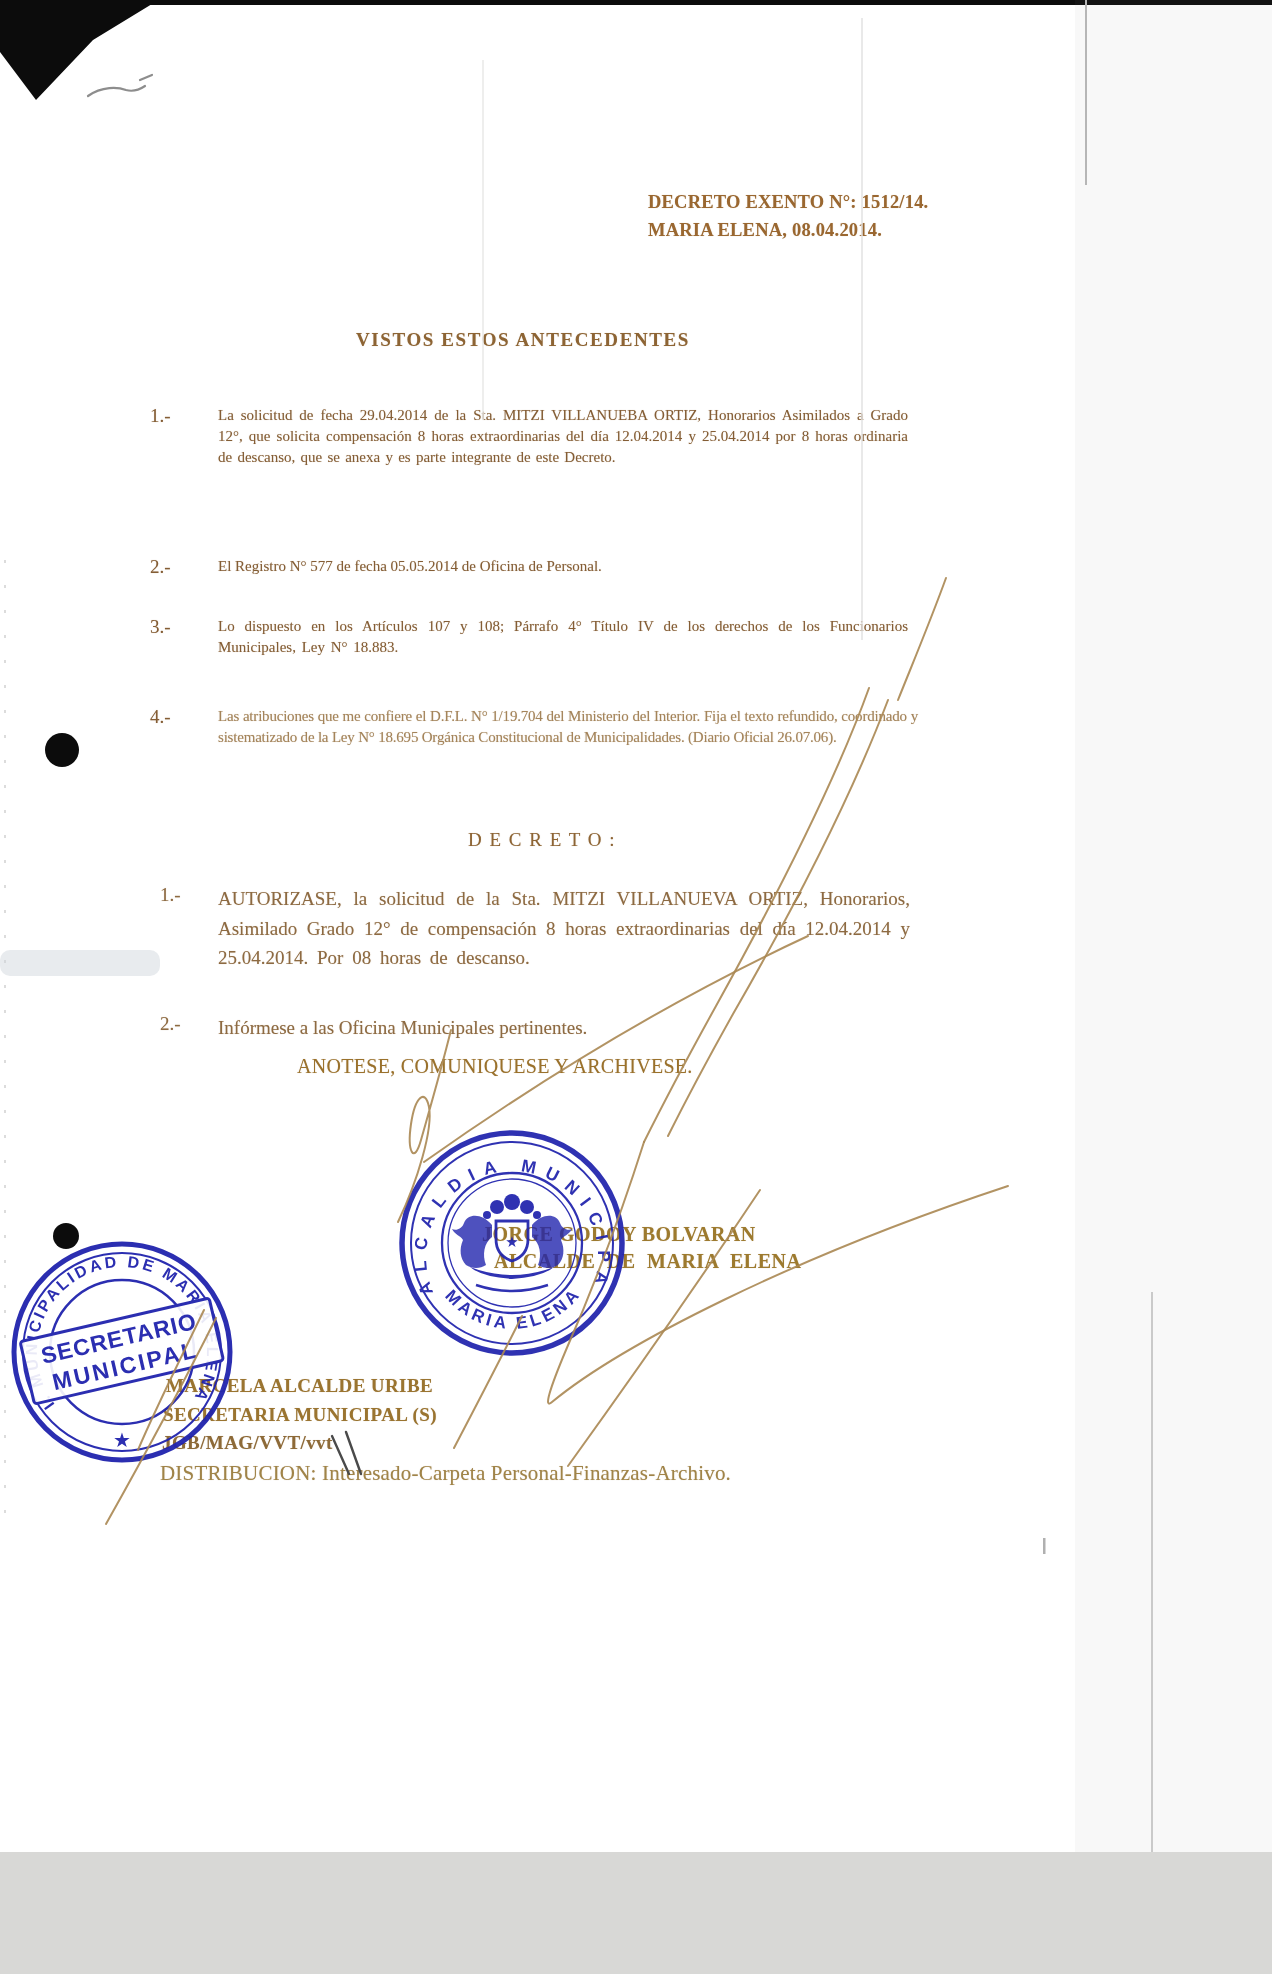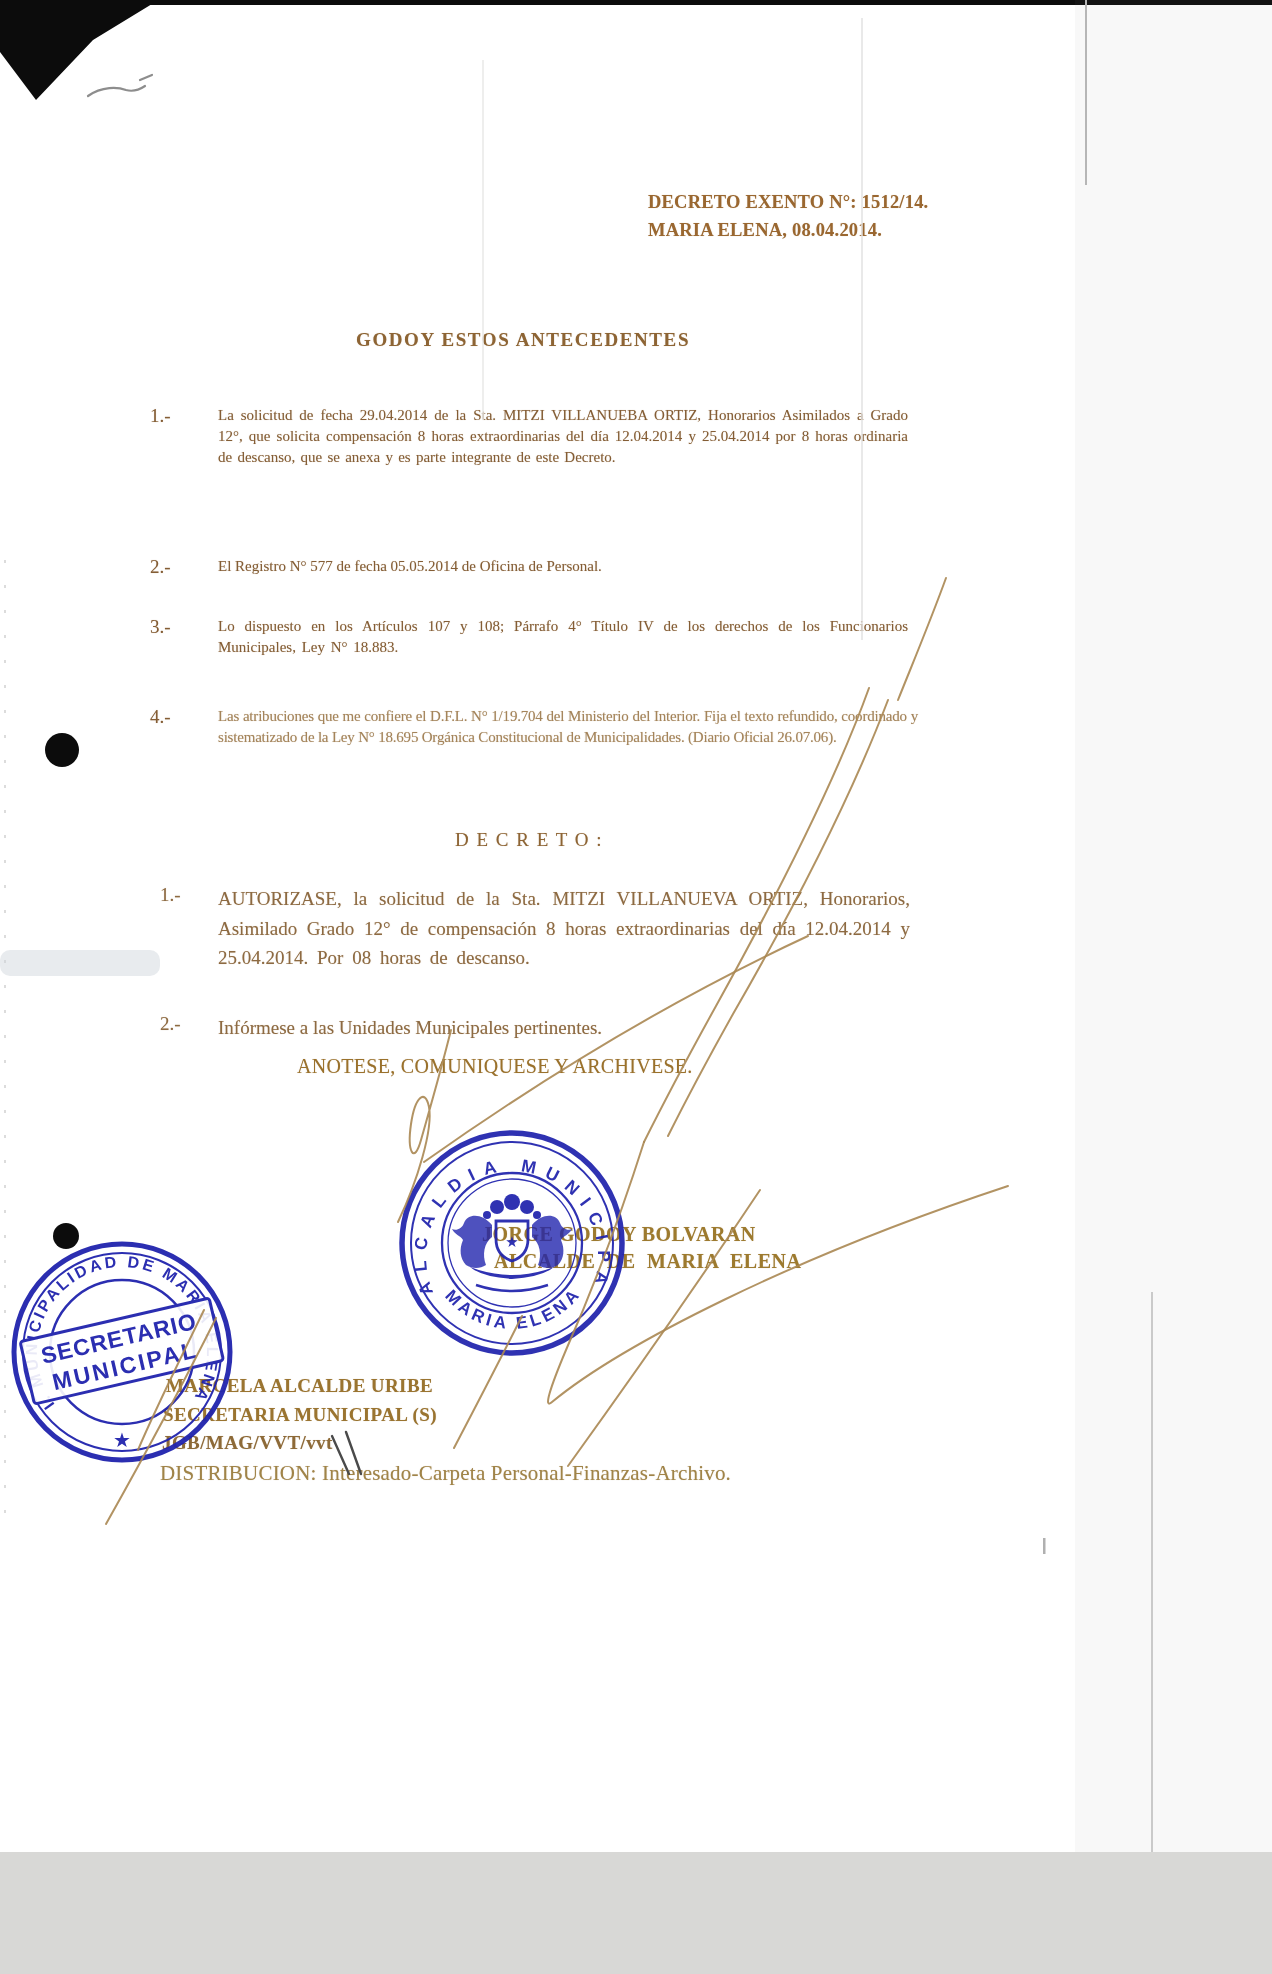--- a/index.html
+++ b/index.html
@@ -15,21 +15,21 @@
              color:#9a6730;line-height:27.5px;letter-spacing:.2px;}
   .vistos{position:absolute;left:356px;top:329px;font-size:19px;font-weight:600;
           color:#8d6434;letter-spacing:1.6px;}
   .item{position:absolute;left:150px;width:760px;}
   .item .num{position:absolute;left:0;top:0;font-size:19px;color:#845d35;}
   .item .body{margin-left:68px;width:690px;font-size:15px;line-height:21px;
               text-align:justify;color:#845d35;}
   .it1 .body{word-spacing:1.5px;}
   .it3 .body{word-spacing:2px;}
   .it4 .body{letter-spacing:-0.2px;width:700px;color:#a4845a;}
-  .decreto-title{position:absolute;left:455px;top:829px;font-size:19px;color:#8d6434;
+  .decreto-title{position:absolute;left:468px;top:829px;font-size:19px;color:#8d6434;
                  letter-spacing:1.5px;}
   .ditem{position:absolute;left:160px;width:770px;}
   .ditem .num{position:absolute;left:0;top:0;font-size:19px;color:#8d6a42;}
   .ditem .body{margin-left:58px;width:692px;font-size:19px;line-height:29.5px;
                text-align:justify;color:#8d6a42;}
   .d1 .body{word-spacing:4px;}
   .d2 .body{text-align:left;}
   .anotese{position:absolute;left:297px;top:1055px;font-size:20px;font-weight:normal;
            color:#9a712b;letter-spacing:.3px;}
   .mayor-name{position:absolute;left:482px;top:1223px;font-size:20px;font-weight:bold;
@@ -59,21 +59,21 @@
 
 <div class="page">
 
   <div class="doc">
 
     <div class="hdr-block txt">
       <div>DECRETO EXENTO N°: 1512/14.</div>
       <div>MARIA ELENA, 08.04.2014.</div>
     </div>
 
-    <div class="vistos txt">GODOY ESTOS ANTECEDENTES</div>
+    <div class="vistos txt">VISTOS ESTOS ANTECEDENTES</div>
 
     <div class="item it1 txt" style="top:405px">
       <span class="num">1.-</span>
       <div class="body">La solicitud de fecha 29.04.2014 de la Sta. MITZI VILLANUEBA ORTIZ, Honorarios Asimilados a Grado 12°, que solicita compensación 8 horas extraordinarias del día 12.04.2014 y 25.04.2014 por 8 horas ordinaria de descanso, que se anexa y es parte integrante de este Decreto.</div>
     </div>
     <div class="item it2 txt" style="top:556px">
       <span class="num">2.-</span>
       <div class="body">El Registro N° 577 de fecha 05.05.2014 de Oficina de Personal.</div>
     </div>
     <div class="item it3 txt" style="top:616px">
@@ -86,21 +86,21 @@
     </div>
 
     <div class="decreto-title txt">D E C R E T O :</div>
 
     <div class="ditem d1 txt" style="top:884px">
       <span class="num">1.-</span>
       <div class="body">AUTORIZASE, la solicitud de la Sta. MITZI VILLANUEVA ORTIZ, Honorarios, Asimilado Grado 12° de compensación 8 horas extraordinarias del día 12.04.2014 y 25.04.2014. Por 08 horas de descanso.</div>
     </div>
     <div class="ditem d2 txt" style="top:1013px">
       <span class="num">2.-</span>
-      <div class="body">Infórmese a las Unidades Municipales pertinentes.</div>
+      <div class="body">Infórmese a las Oficina Municipales pertinentes.</div>
     </div>
 
     <div class="anotese txt">ANOTESE, COMUNIQUESE Y ARCHIVESE.</div>
 
     <div class="mayor-name txt">JORGE GODOY BOLVARAN</div>
     <div class="mayor-title txt">ALCALDE DE MARIA ELENA</div>
 
     <div class="sec-name txt">MARCELA ALCALDE URIBE</div>
     <div class="sec-title txt">SECRETARIA MUNICIPAL (S)</div>
     <div class="initials txt">JGB/MAG/VVT/vvt</div>

